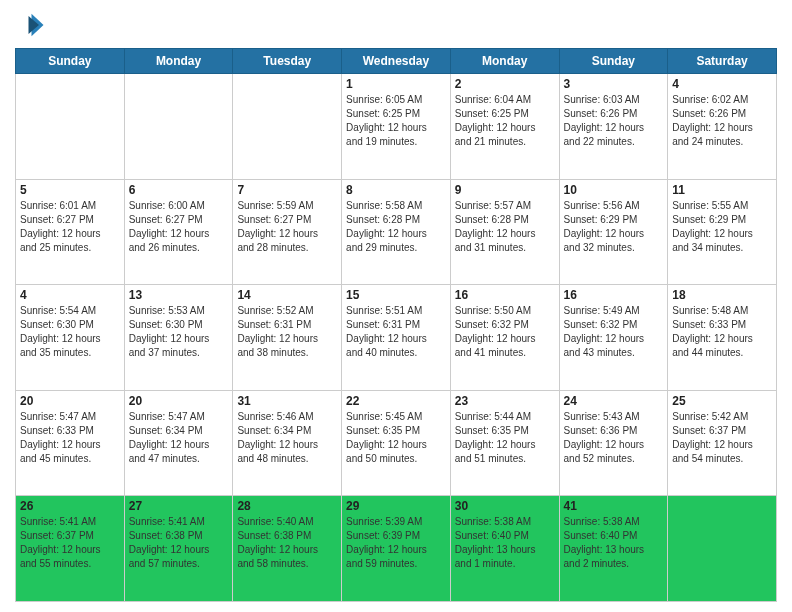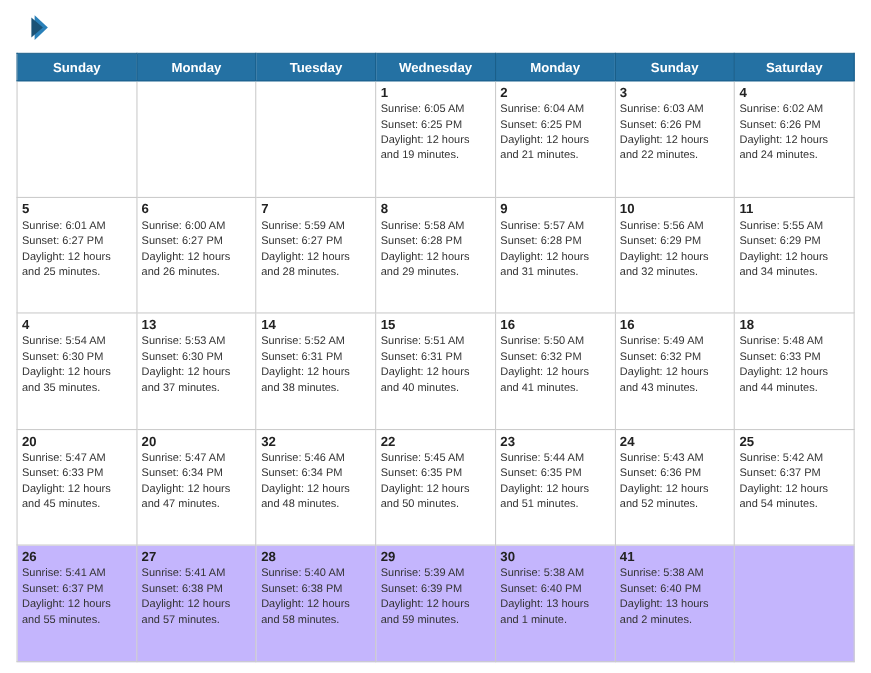--- a/index.html
+++ b/index.html
@@ -71,21 +71,21 @@
     .calendar tbody tr td {
       border: 1px solid #ccc;
       vertical-align: top;
       padding: 3px 4px;
       font-size: 9.5px;
       color: #222;
       height: 88px;
       background: #fff;
     }
     .calendar tbody tr:last-child td {
-      background: #c4b5fd;
+      background: #22c55e;
     }
     .day-num {
       font-size: 12px;
       font-weight: bold;
       margin-bottom: 2px;
     }
     .cell-info {
       line-height: 1.4;
       font-size: 10px;
       color: #333;
@@ -209,21 +209,21 @@
         <tr>
           <td>
             <div class="day-num">20</div>
             <div class="cell-info">Sunrise: 5:47 AM<br>Sunset: 6:33 PM<br>Daylight: 12 hours<br>and 45 minutes.</div>
           </td>
           <td>
             <div class="day-num">20</div>
             <div class="cell-info">Sunrise: 5:47 AM<br>Sunset: 6:34 PM<br>Daylight: 12 hours<br>and 47 minutes.</div>
           </td>
           <td>
-            <div class="day-num">32</div>
+            <div class="day-num">31</div>
             <div class="cell-info">Sunrise: 5:46 AM<br>Sunset: 6:34 PM<br>Daylight: 12 hours<br>and 48 minutes.</div>
           </td>
           <td>
             <div class="day-num">22</div>
             <div class="cell-info">Sunrise: 5:45 AM<br>Sunset: 6:35 PM<br>Daylight: 12 hours<br>and 50 minutes.</div>
           </td>
           <td>
             <div class="day-num">23</div>
             <div class="cell-info">Sunrise: 5:44 AM<br>Sunset: 6:35 PM<br>Daylight: 12 hours<br>and 51 minutes.</div>
           </td>

